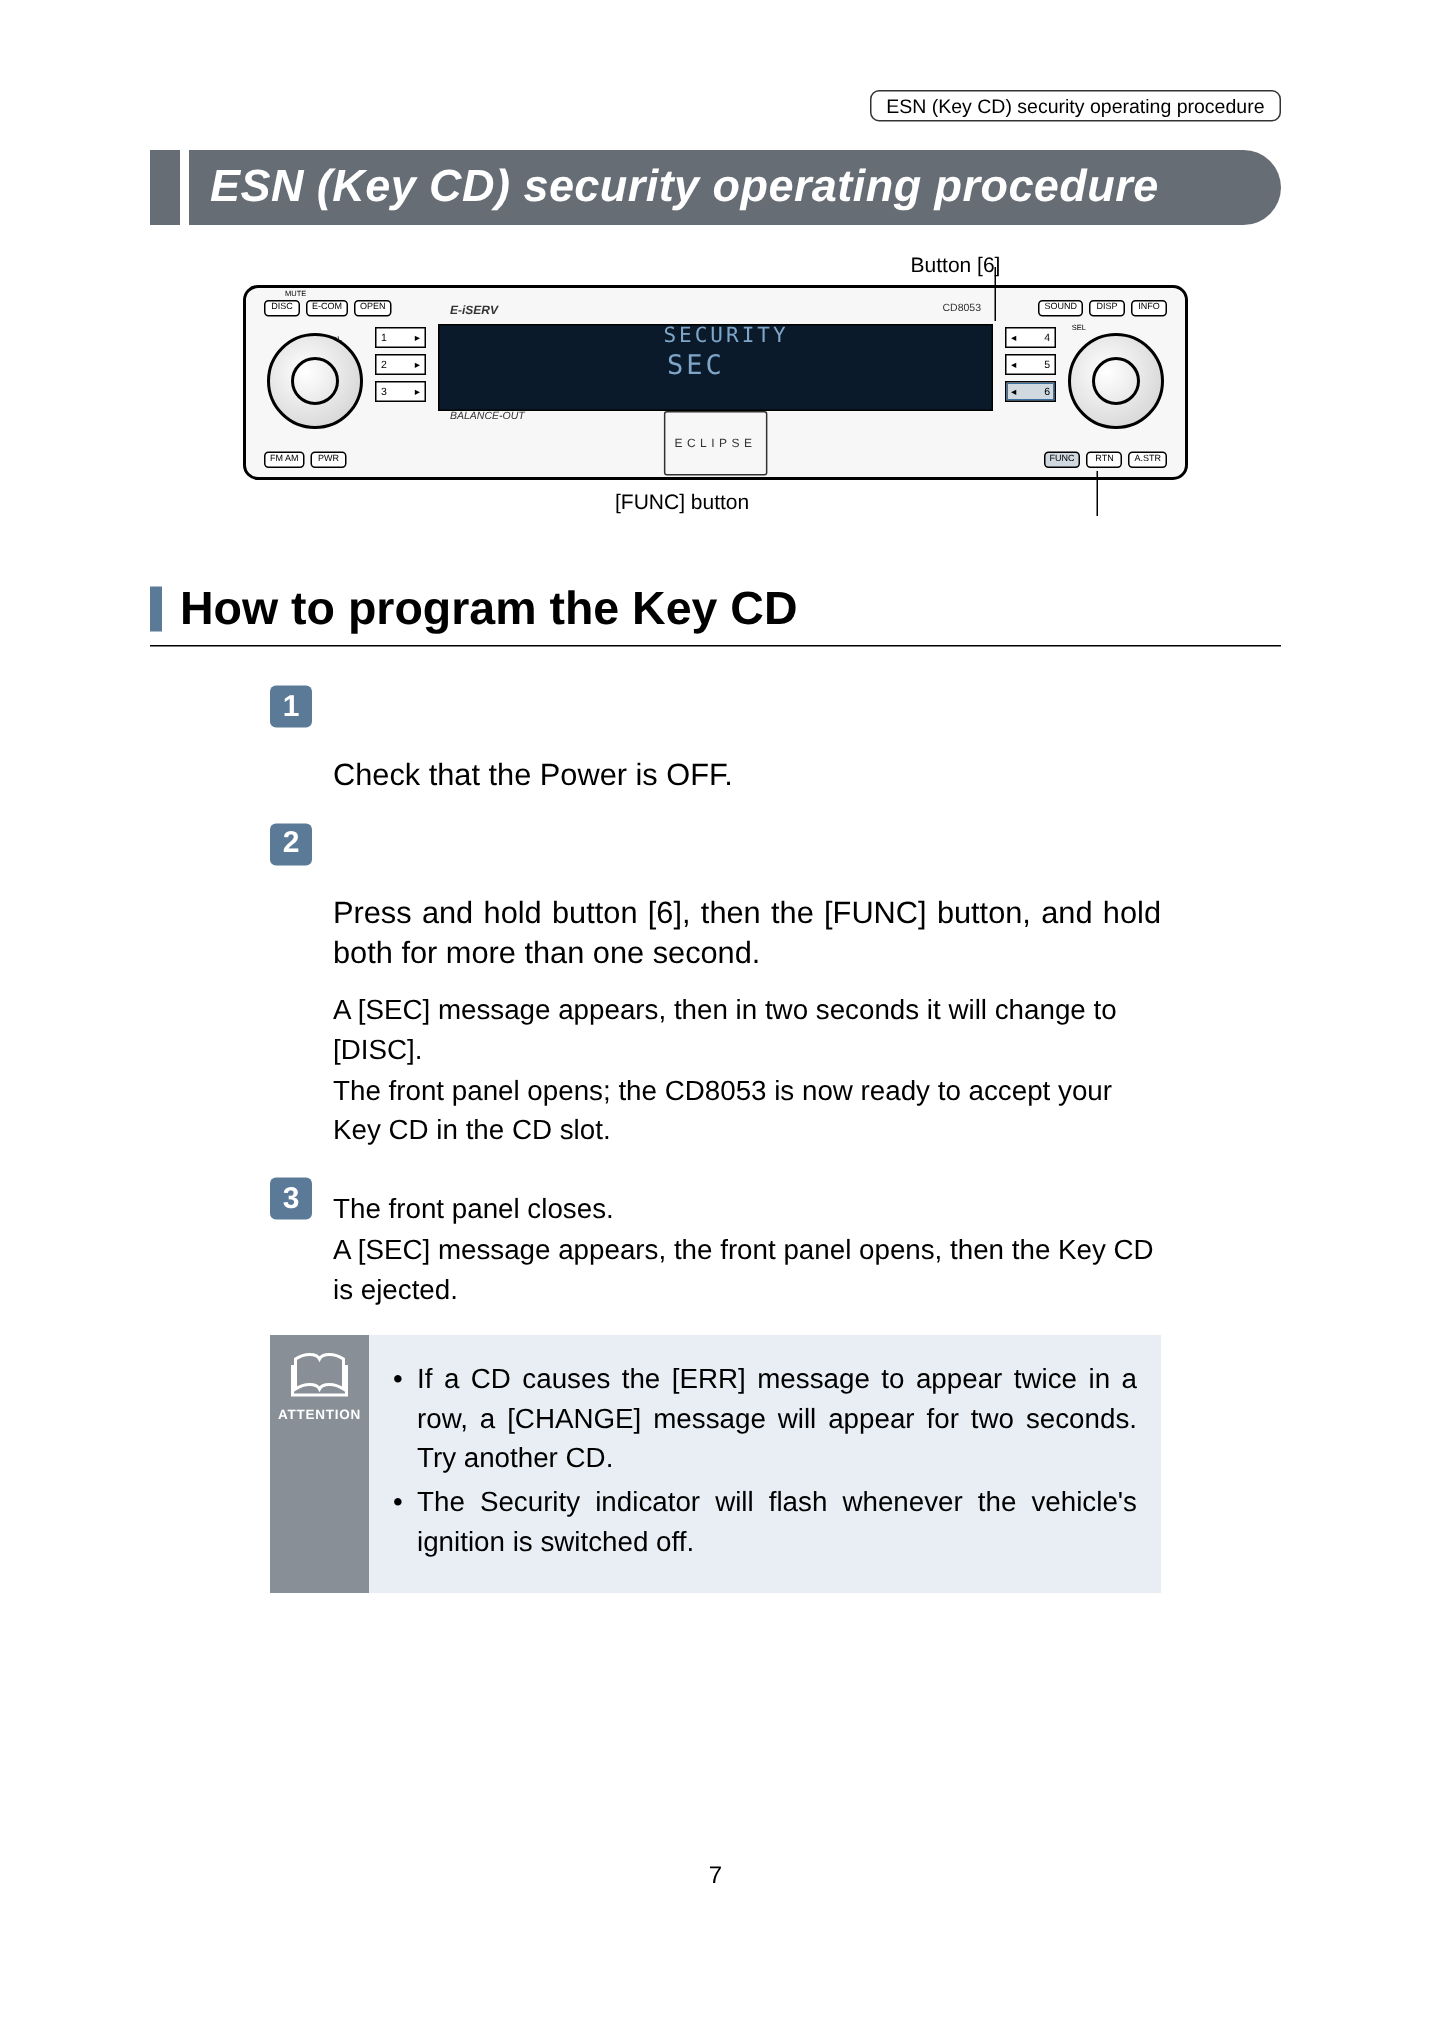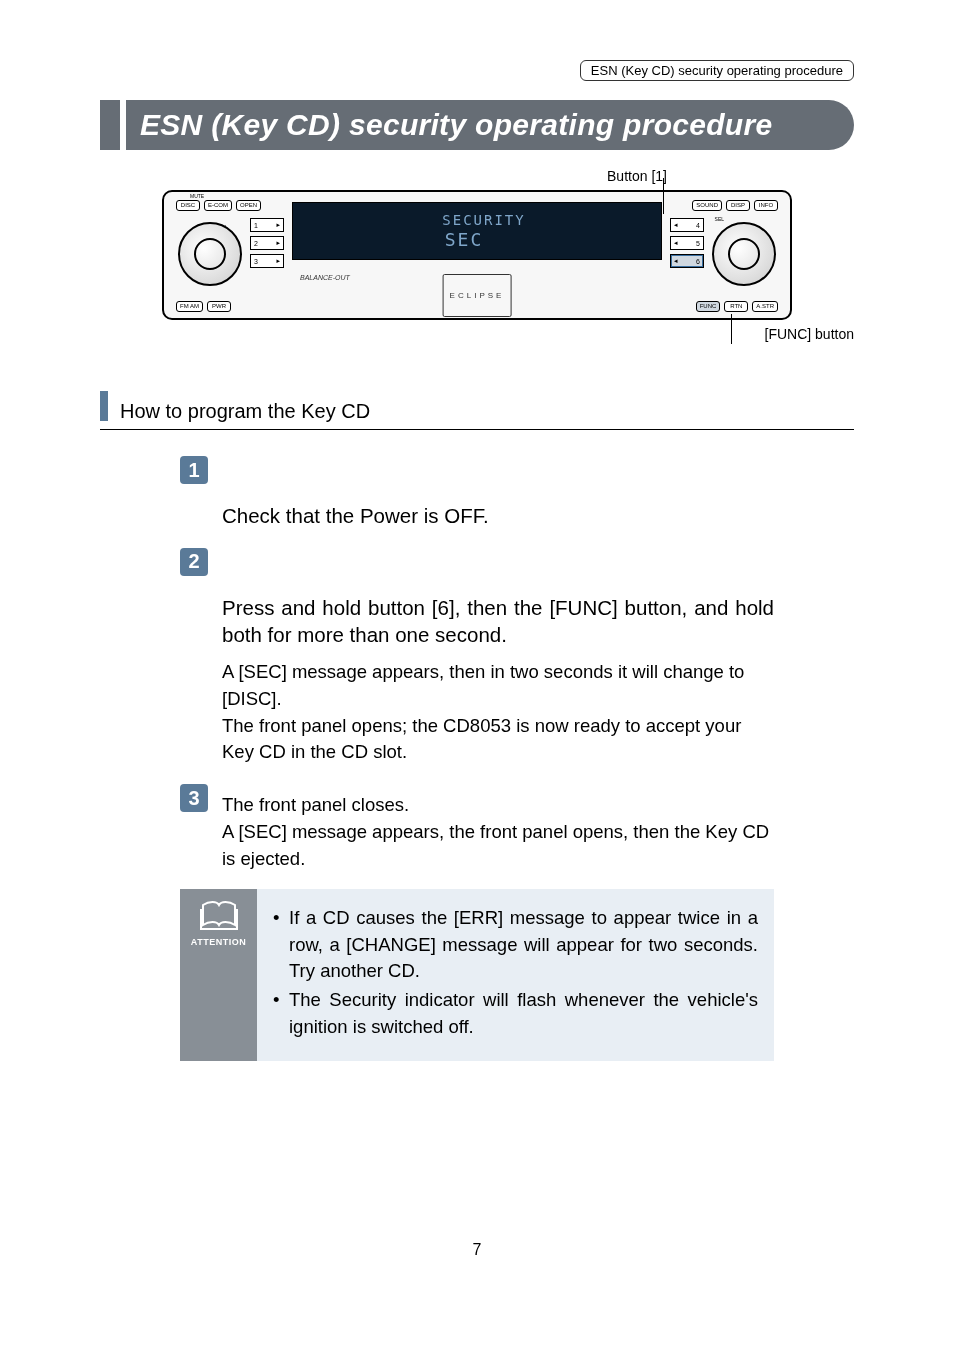--- a/index.html
+++ b/index.html
@@ -21,21 +21,21 @@
     flex: 1; margin-left: 6px;
     background: #666d75; color: #fff;
     border-radius: 0 26px 26px 0;
     display: flex; align-items: center;
     padding-left: 14px;
     font-style: italic; font-weight: bold;
     font-size: 30px; letter-spacing: 0.3px;
   }
   .figure-wrap { margin: 18px 0 10px 0; text-align: center; }
   .fig-label-top { font-size: 14px; margin-bottom: 6px; text-align: center; padding-left: 320px; }
-  .fig-label-bottom { font-size: 14px; margin-top: 6px; text-align: right; padding-left: 310px; }
+  .fig-label-bottom { font-size: 14px; margin-top: 6px; text-align: left; padding-left: 310px; }
 
   .device {
     width: 630px; height: 130px; margin: 0 auto;
     border: 2px solid #000; border-radius: 10px;
     background: #f7f7f7; position: relative;
     font-family: Arial, sans-serif;
   }
   .knob-l, .knob-r {
     position: absolute; width: 64px; height: 64px;
     border: 2px solid #000; border-radius: 50%;
@@ -50,23 +50,23 @@
   .top-btns-l { position: absolute; top: 8px; left: 12px; display: flex; gap: 4px; }
   .top-btns-r { position: absolute; top: 8px; right: 12px; display: flex; gap: 4px; }
   .mini-btn {
     border: 1px solid #000; border-radius: 3px;
     font-size: 6px; padding: 1px 3px; background: #fff;
     min-width: 24px; text-align: center; line-height: 1.1;
   }
   .bot-btns-l { position: absolute; bottom: 6px; left: 12px; display: flex; gap: 4px; }
   .bot-btns-r { position: absolute; bottom: 6px; right: 12px; display: flex; gap: 4px; }
   .screen {
-    position: absolute; left: 128px; right: 128px; top: 10px; height: 58px;
+    position: absolute; left: 128px; right: 128px; top: 24px; height: 58px;
     background: #0a1a2a; border: 1px solid #000;
-    display: flex; flex-direction: column; justify-content: center;
+    display: flex; flex-direction: column; 
     padding-left: 14px; overflow: hidden;
   }
   .screen-brand {
     position: absolute; left: 136px; top: 10px;
     font-size: 8px; font-style: italic; font-weight: bold; color: #333;
   }
   .screen-model {
     position: absolute; right: 136px; top: 10px;
     font-size: 7px; color: #333;
   }
@@ -95,37 +95,37 @@
   .vol-lbl { position:absolute; left:54px; top:32px; font-size:5px; transform:rotate(-10deg); }
   .esn-lbl { position:absolute; left:54px; top:82px; font-size:6px; font-style:italic; font-weight:bold; }
   .sel-lbl { position:absolute; right:66px; top:24px; font-size:5px; }
   .reset-lbl { position:absolute; right:38px; top:82px; font-size:5px; }
 
   .section-h {
     margin-top: 46px; display:flex; align-items:center;
     border-bottom: 1px solid #000; padding-bottom: 6px; margin-bottom: 24px;
   }
   .section-bar { width: 8px; height: 30px; background:#5a7a98; margin-right: 12px; }
-  .section-title { font-size: 20px; font-weight: normal; margin-top: 12px; }
+  .section-title { font-size: 31px; font-weight: bold; }
 
   .step { display:flex; margin: 10px 80px 16px 80px; }
   .step-num {
     flex: none; width: 28px; height: 28px; background:#5a7a98; color:#fff;
     font-weight:bold; font-size:20px; border-radius:4px;
     display:flex; align-items:center; justify-content:center; margin-right: 14px;
     margin-top: 2px;
   }
   .step-body { flex:1; font-size:18px; }
   .step-lead { font-weight: 400; font-size: 20.5px; line-height: 1.35; margin-top: 48px; }
   .step-desc { font-size: 18.5px; line-height: 1.45; margin-top: 10px; }
   .step-2 .step-lead { text-align: justify; }
 
   .attention-block { display:flex; margin: 14px 80px 0 80px; background:#e8eef4; }
   .attention-side {
-    flex:none; width: 77px; background:#888f96; color:#fff;
+    flex:none; width: 66px; background:#888f96; color:#fff;
     display:flex; flex-direction:column; align-items:center; justify-content:flex-start;
     padding-top: 10px;
   }
   .attention-side svg { margin-bottom: 4px; }
   .attention-side-label { font-size: 9px; font-weight:bold; letter-spacing: .5px; }
   .attention-body { flex:1; padding: 16px 16px 18px 16px; font-size: 18.5px; line-height:1.45; }
   .attention-body ul { list-style:none; }
   .attention-body li { position:relative; padding-left: 16px; text-align: justify; margin-bottom: 2px; }
   .attention-body li::before { content:"•"; position:absolute; left:0; top:0; }
 
@@ -137,21 +137,21 @@
 <div class="page">
 
   <div class="header-tab">ESN (Key CD) security operating procedure</div>
 
   <div class="title-bar">
     <div class="title-stub"></div>
     <div class="title-pill">ESN (Key CD) security operating procedure</div>
   </div>
 
   <div class="figure-wrap">
-    <div class="fig-label-top">Button [1]</div>
+    <div class="fig-label-top">Button [6]</div>
     <div class="device">
       <div class="callout-line-top"></div>
       <div class="callout-line-bot"></div>
 
       <span class="mute-lbl">MUTE</span>
       <span class="vol-lbl">VOL</span>
       <span class="esn-lbl">ESN</span>
       <span class="sel-lbl">SEL</span>
       <span class="reset-lbl">RESET</span>
 

